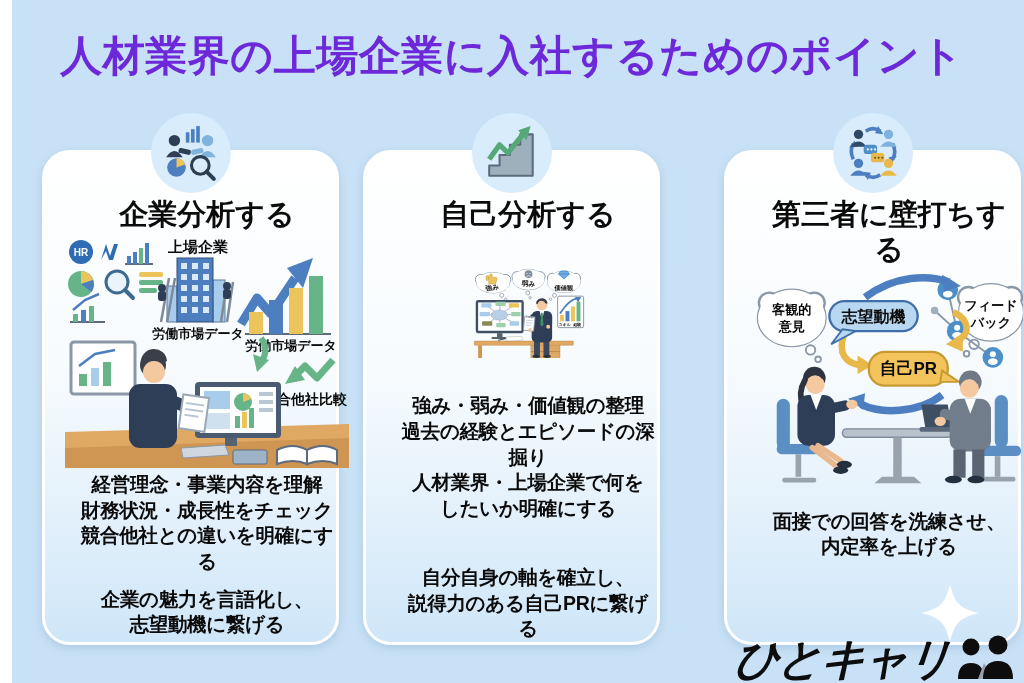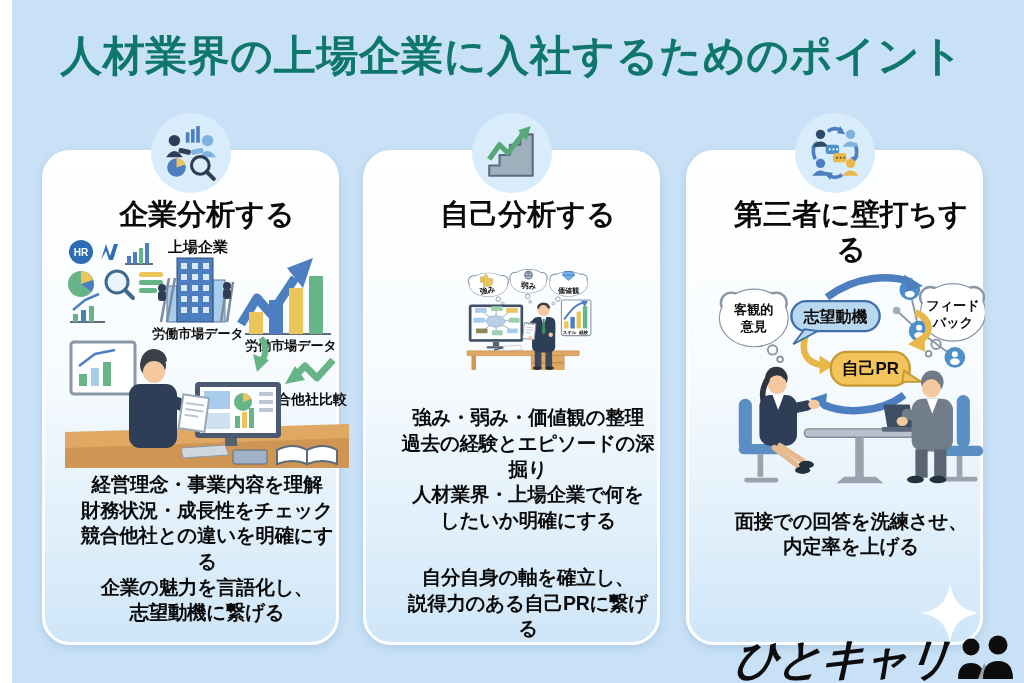--- a/index.html
+++ b/index.html
@@ -1,34 +1,34 @@
 <!DOCTYPE html>
 <html><head>
 <meta charset="utf-8">
 <style>
   html,body{margin:0;padding:0;background:#e9eef3;}
   .poster{position:relative;width:1024px;height:683px;background:#c8e1f6;overflow:hidden;
     font-family:"Liberation Sans","DejaVu Sans",sans-serif;color:#0b0b0b;}
   .left-strip{position:absolute;left:0;top:0;width:12px;height:683px;background:#ffffff;}
   .main-title{position:absolute;top:28px;left:12px;width:1000px;text-align:center;
-    font-size:42px;font-weight:900;letter-spacing:0.5px;color:#0f766e;}
+    font-size:42px;font-weight:900;letter-spacing:0.5px;color:#6d28d9;}
   .card{position:absolute;top:150px;width:297px;height:495px;border-radius:28px;
     background:linear-gradient(180deg,#ffffff 0%,#f7fbfe 45%,#e2f0fb 75%,#cfe6f8 100%);
     border:3px solid #ffffff;box-sizing:border-box;
     box-shadow:0 3px 8px rgba(100,140,180,0.25);
     display:flex;flex-direction:column;align-items:center;padding-left:33px;}
-  .card1{left:42px;} .card2{left:363px;gap:31px;} .card3{left:686px;}
+  .card1{left:42px;} .card2{left:363px;gap:31px;} .card3{left:724px;}
   .icon-circle{position:absolute;top:-40px;left:50%;transform:translateX(-50%);
     width:80px;height:80px;border-radius:50%;background:#d9ecfb;
     display:flex;align-items:center;justify-content:center;}
   .card-title{margin-top:44px;text-align:center;font-size:29px;font-weight:900;line-height:1.2;}
   .illus{display:block;margin-top:4px;}
   .points{margin-top:4px;text-align:center;font-size:19.5px;font-weight:800;
     line-height:1.32;letter-spacing:-0.3px;}
-  .summary{margin-top:0;text-align:center;font-size:19.5px;font-weight:800;
+  .summary{margin-top:12px;text-align:center;font-size:19.5px;font-weight:800;
     line-height:1.32;letter-spacing:-0.3px;}
   .logo{position:absolute;right:8px;bottom:2px;display:flex;align-items:flex-end;z-index:5;}
   .logo-text{font-size:44px;font-weight:900;font-style:italic;letter-spacing:-2px;
     transform:skewX(-6deg);color:#0d0d0d;padding-right:4px;line-height:1;}
   .sparkle{position:absolute;right:42px;bottom:38px;z-index:4;}
   svg text{font-family:"Liberation Sans","DejaVu Sans",sans-serif;}
 </style>
 </head>
 <body>
 

